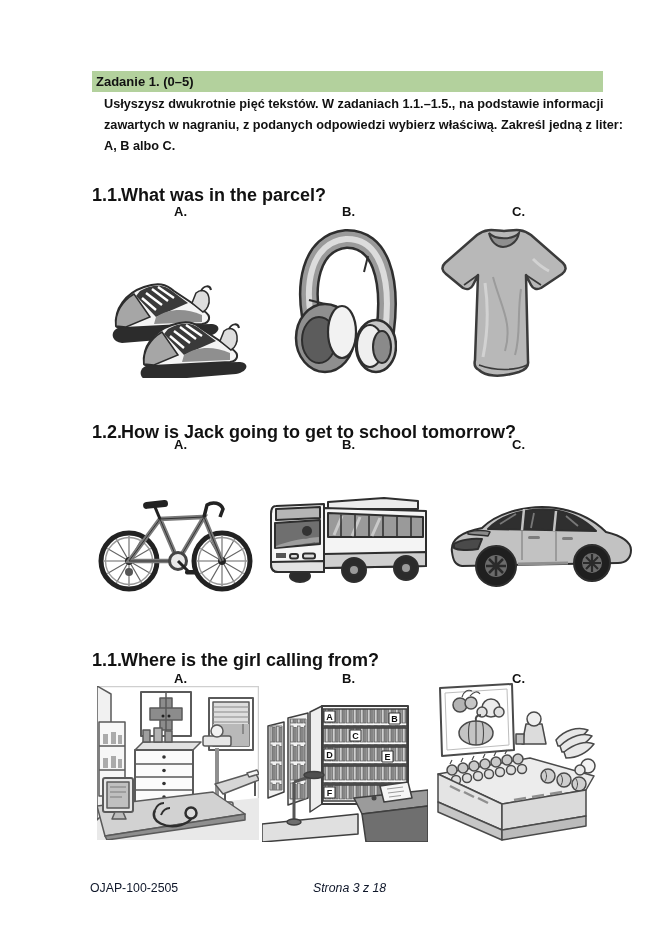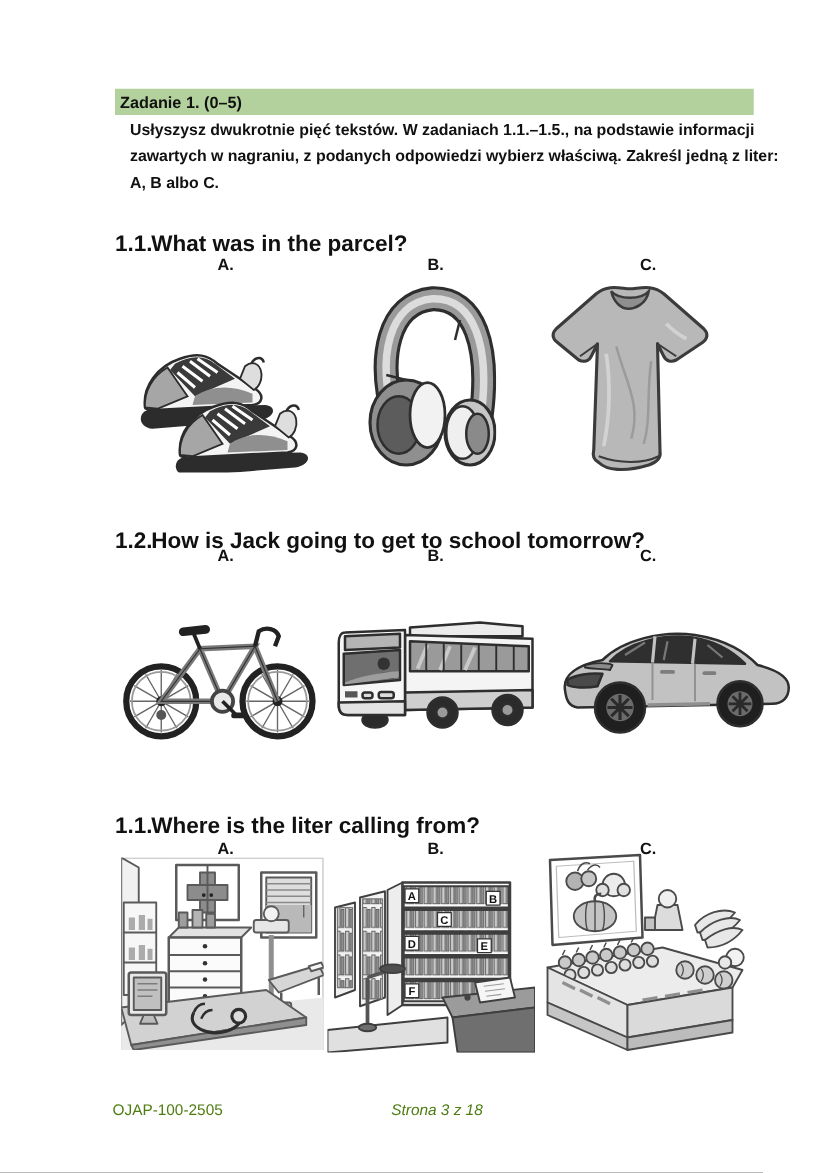--- a/index.html
+++ b/index.html
@@ -9,21 +9,21 @@
   }
   .abs{position:absolute;}
   .hdr-bar{
     left:92px;top:71px;width:511px;height:21px;line-height:21px;
     font-size:13px;font-weight:700;padding-left:4px;box-sizing:border-box;
   }
   .instr{left:92px;width:520px;font-size:12.7px;font-weight:700;line-height:21px;white-space:nowrap;margin-left:12px;}
   .qrow{left:92px;font-size:18px;font-weight:700;white-space:nowrap;}
   .qnum{display:inline-block;width:29px;}
   .optlab{font-size:13px;font-weight:700;}
-  .footer-text{font-size:12.3px;color:#4d7c0f;}
+  .footer-text{font-size:12.3px;color:#0f172a;}
   .imgbox{position:absolute;}
   .imgbox svg{display:block;width:100%;height:100%;}
 </style>
 </head>
 <body>
 
 <div class="page">
 
   <div class="abs hdr-bar" style="background: rgb(179, 209, 157);">
     <span>Zadanie 1. (0–5)</span>
@@ -171,21 +171,21 @@
         <circle cx="58" cy="80" r="11" fill="#6b6b6b" stroke="none"></circle>
         <path d="M58,70 V90 M48,80 H68 M51,73 L65,87 M51,87 L65,73" stroke="#2a2a2a" stroke-width="2.5"></path>
         <circle cx="154" cy="77" r="18" fill="#1f1f1f"></circle>
         <circle cx="154" cy="77" r="10" fill="#6b6b6b" stroke="none"></circle>
         <path d="M154,68 V86 M145,77 H163 M148,71 L160,83 M148,83 L160,71" stroke="#2a2a2a" stroke-width="2.2"></path>
       </g>
     </svg>
   </div>
 
   <div class="abs qrow" style="top:650px;">
-    <span class="qnum">1.1.</span><span>Where is the liter calling from?</span>
+    <span class="qnum">1.1.</span><span>Where is the girl calling from?</span>
   </div>
   <span class="abs optlab" style="left:174px;top:671px;">A.</span>
   <span class="abs optlab" style="left:342px;top:671px;">B.</span>
   <span class="abs optlab" style="left:512px;top:671px;">C.</span>
 
   <div class="imgbox" style="left:97px;top:686px;width:162px;height:154px;">
     <svg viewBox="0 0 162 154">
       <g stroke="#5a5a5a" stroke-width="1.5" stroke-linejoin="round">
         <rect x="0.5" y="0.5" width="161" height="153" fill="#ffffff" stroke="#cfcfcf"></rect>
         <path d="M0,128 L162,112 L162,154 L0,154 Z" fill="#e9e9e9" stroke="none"></path>

